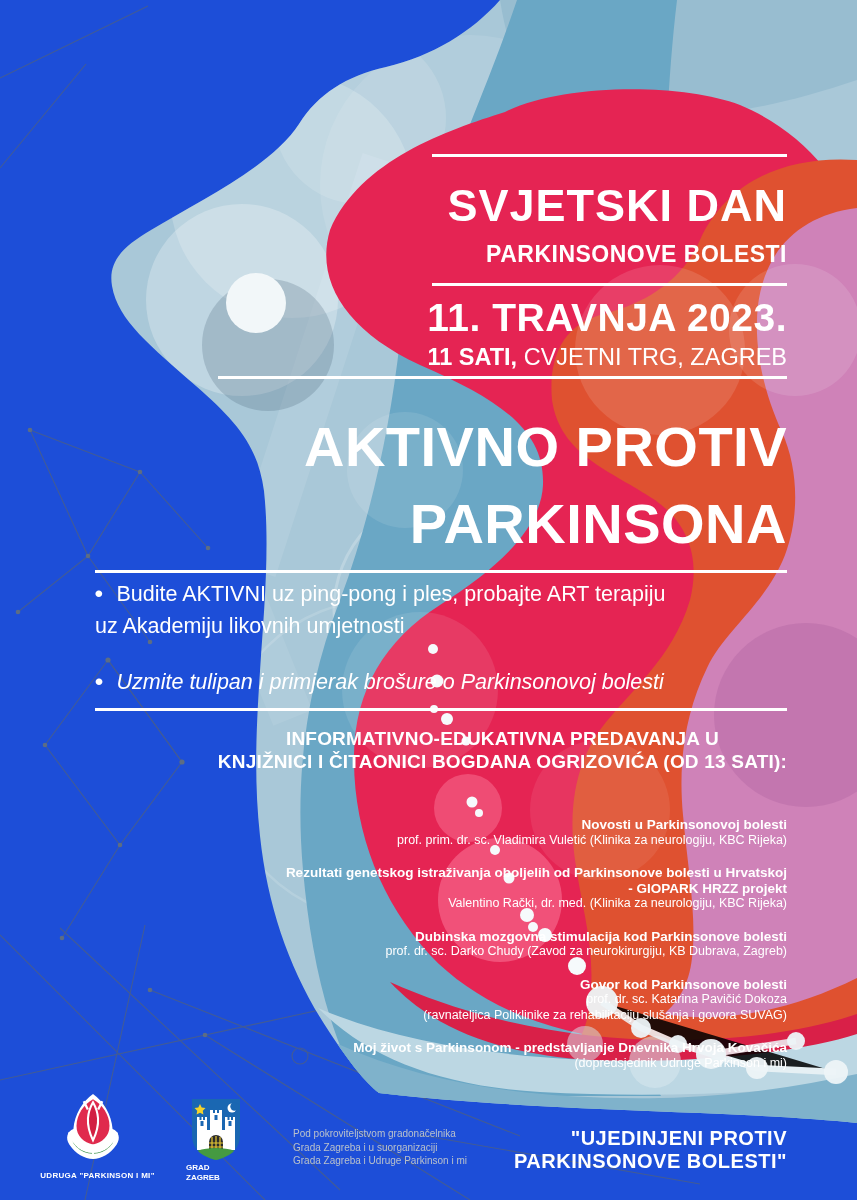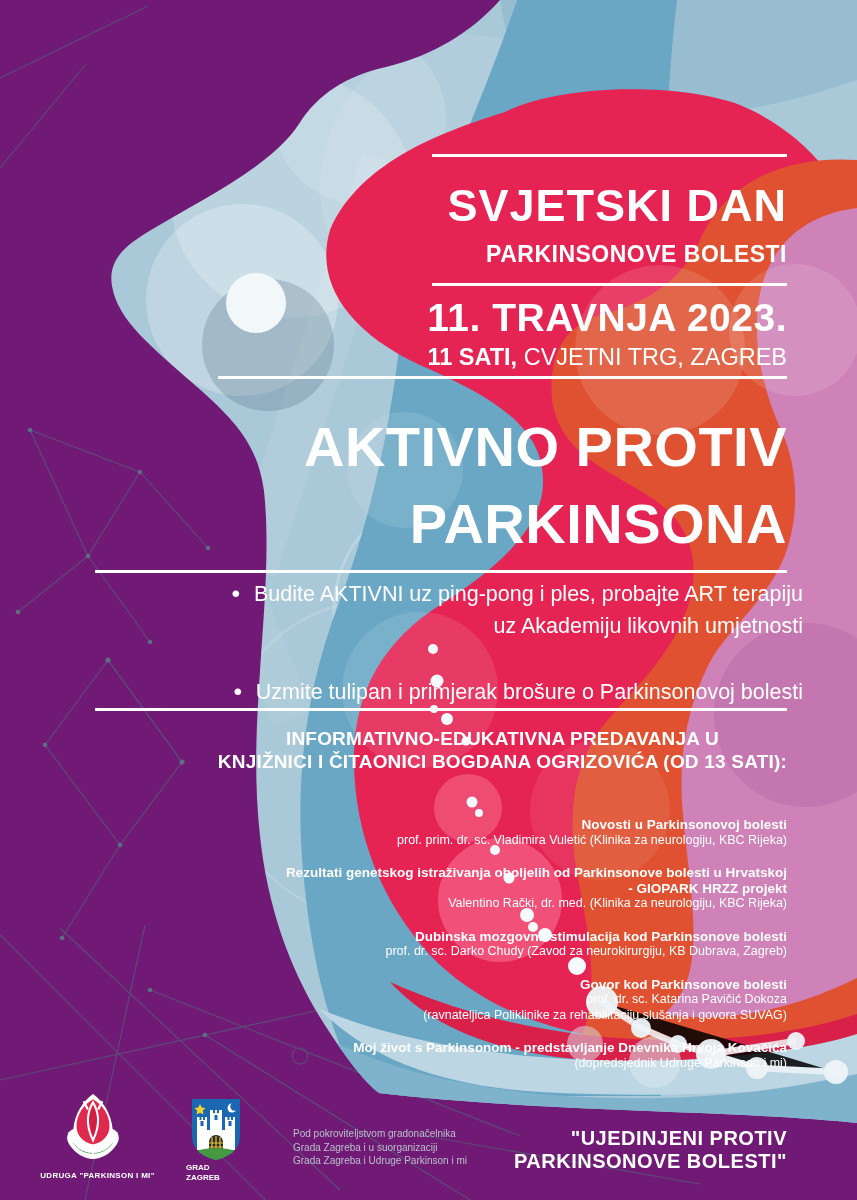--- a/index.html
+++ b/index.html
@@ -1,38 +1,38 @@
 <!DOCTYPE html>
 <html><head>
 <meta charset="utf-8">
 <style>
   html,body{margin:0;padding:0;background:#1d242e;}
   .poster{
     position:relative;width:857px;height:1200px;overflow:hidden;
-    background:#701a75;color:#fff;
+    background:#1d4ed8;color:#fff;
     font-family:"Liberation Sans",sans-serif;
   }
   .bg{position:absolute;left:0;top:0;width:857px;height:1200px;}
   .rule{position:absolute;height:3px;background:#ffffff;}
   .rule1{top:154px;right:70px;width:355px;}
   .rule2{top:283px;right:70px;width:355px;}
   .rule3{top:376px;right:70px;width:569px;}
   .rule4{top:570px;left:95px;right:70px;}
   .rule5{top:708px;left:95px;right:70px;}
   .txt{position:absolute;right:70px;text-align:right;white-space:nowrap;}
   .event-title1{top:181px;font-size:45px;font-weight:bold;letter-spacing:1px;line-height:1.1;}
   .event-title2{top:241px;font-size:23px;font-weight:bold;letter-spacing:.5px;}
   .event-date{top:296px;font-size:39px;font-weight:bold;letter-spacing:.5px;margin-left:9px;}
   .event-timeplace{top:344px;font-size:23.5px;}
   .event-timeplace .b{font-weight:bold;margin-top:26px;}
   .main-title{top:408px;font-size:56px;font-weight:bold;line-height:77px;letter-spacing:.5px;}
-  .bullets{position:absolute;left:95px;right:54px;top:578px;text-align:right;
+  .bullets{position:absolute;left:95px;right:76px;top:578px;
            font-size:21.5px;line-height:32px;}
   .bullet-dot{display:inline-block;margin-right:14px;transform:scale(1.15);}
-  .bullet-second{margin-top:34px;}
+  .bullet-second{margin-top:24px;font-style:italic;}
   .lectures-heading{position:absolute;right:70px;top:727px;text-align:center;
            font-size:19px;font-weight:bold;line-height:23px;letter-spacing:.2px;}
   .lectures{position:absolute;left:230px;right:70px;top:817px;text-align:right;}
   .lec{margin-bottom:17px;}
   .lec-title{font-size:13.5px;font-weight:bold;line-height:15.5px;}
   .lec-speaker{font-size:12.5px;line-height:15.5px;}
   .logo-tulip{position:absolute;left:62px;top:1092px;}
   .logo-label1{position:absolute;left:30px;top:1171px;width:135px;text-align:center;
            font-size:8px;font-weight:bold;letter-spacing:.3px;}
   .logo-zagreb{position:absolute;left:190px;top:1097px;}

